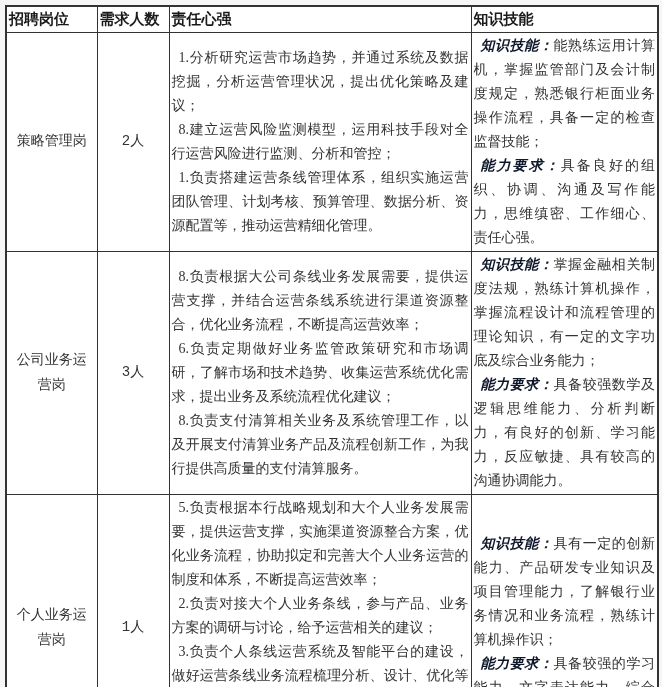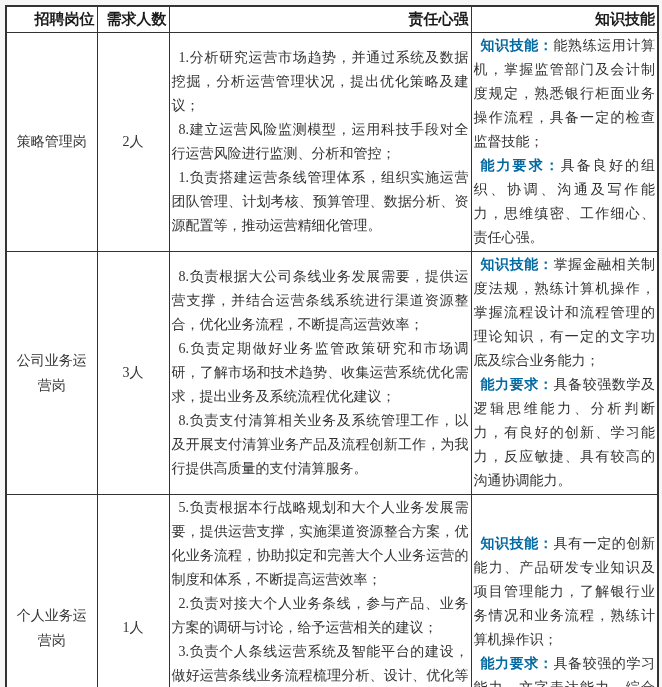--- a/index.html
+++ b/index.html
@@ -25,53 +25,55 @@
   col.c-duties      { width: 302px; }
   col.c-requirements{ width: 187px; }
 
   th, td {
     border: 1px solid #333333;
   }
   thead tr { height: 26px; }
   th {
     font-size: 15px;
     font-weight: bold;
-    text-align: right;
+    text-align: left;
     vertical-align: middle;
     color: #1a1a1a;
     padding: 1px 2px;
     font-family: Liberation Mono, monospace;
   }
   tbody tr:nth-child(1) { height: 172px; }
   tbody tr:nth-child(2) { height: 230px; }
   tbody tr:nth-child(3) { height: 249px; }
 
   td {
     font-size: 14px;
     line-height: 24px;
     vertical-align: middle;
   }
   td.cell-position,
   td.cell-headcount {
     text-align: center;
     padding: 2px 3px;
     line-height: 25px;
+    font-family: Liberation Mono, monospace;
   }
   td.cell-duties,
   td.cell-requirements {
     text-align: justify;
     padding: 1px 2px;
   }
   p.para {
     text-indent: 7px;
     margin: 0;
   }
   p.para strong {
     font-weight: bold;
-    color: #0369a1;
+    color: #0f172a;
+    font-style: italic;
   }
 </style>
 </head>
 <body>
 
 <div class="page">
   <table class="job-table">
     <colgroup>
       <col class="c-position">
       <col class="c-headcount">

